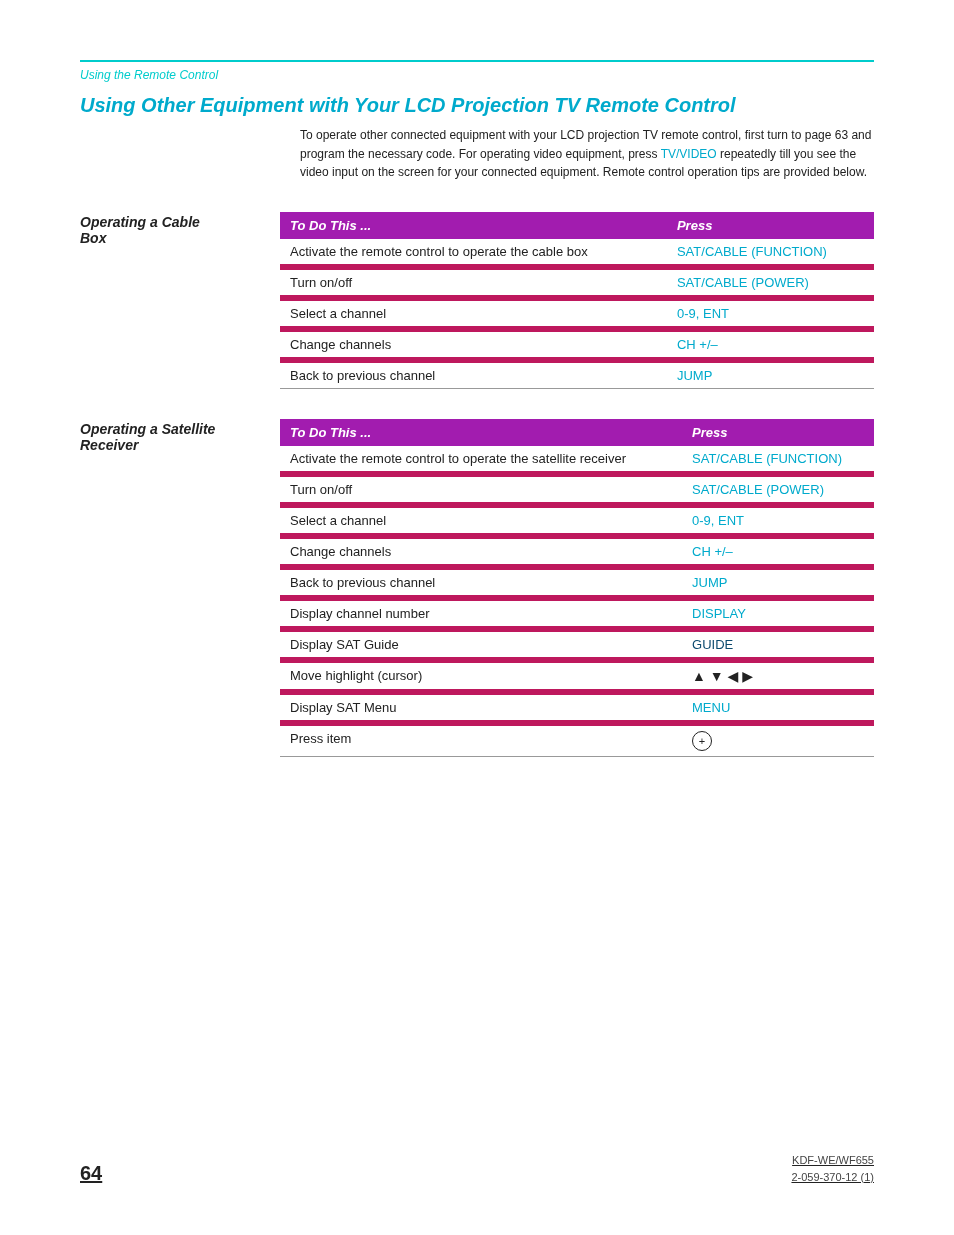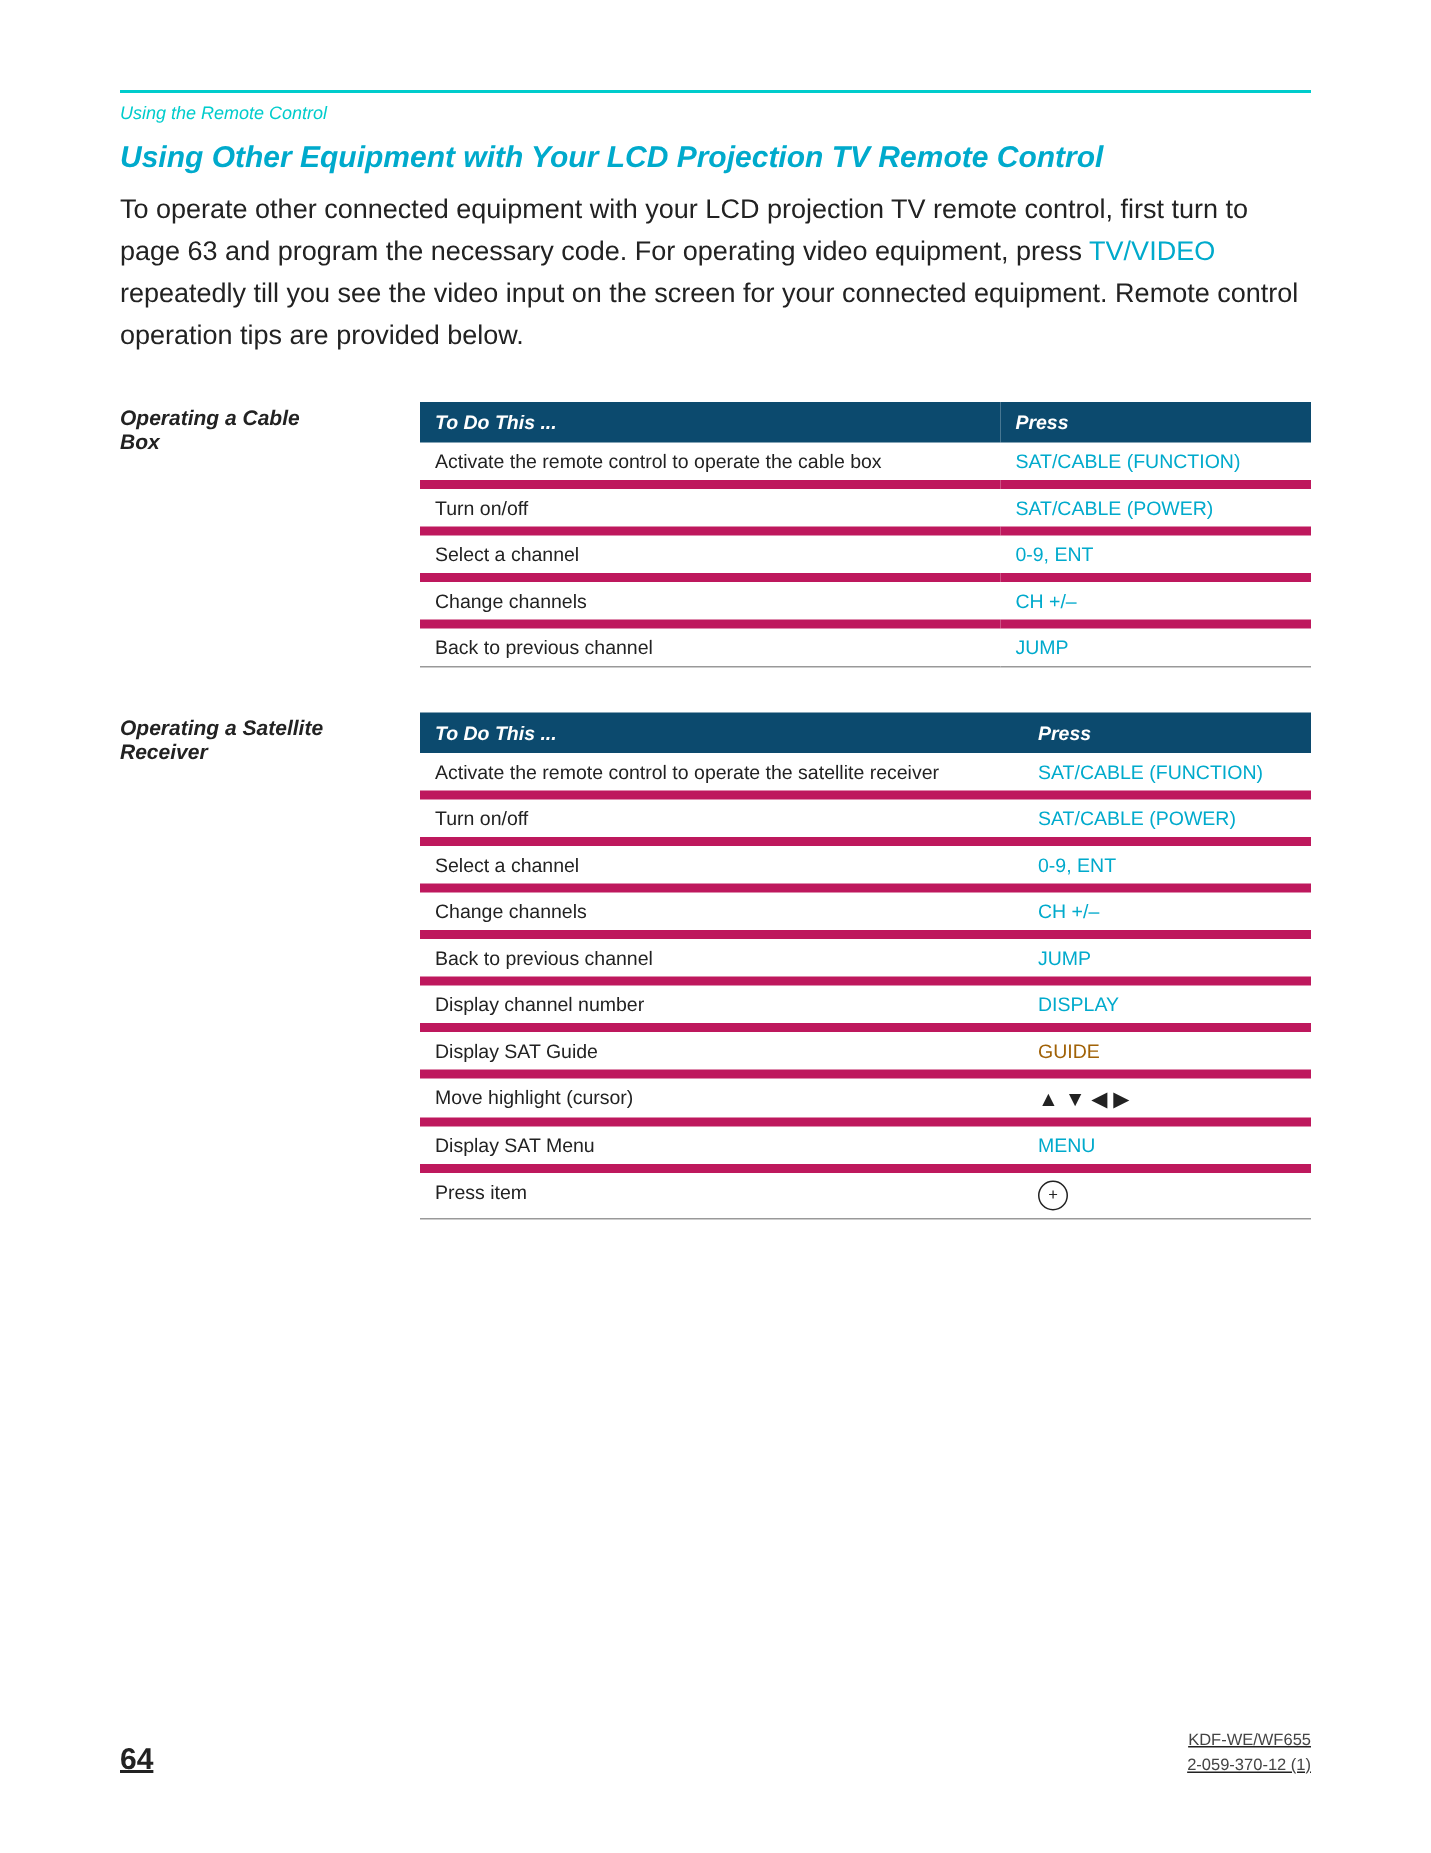--- a/index.html
+++ b/index.html
@@ -28,21 +28,22 @@
     }
     .main-title {
       color: #00aacc;
       font-size: 20px;
       font-weight: bold;
       font-style: italic;
       margin-bottom: 8px;
       line-height: 1.3;
     }
     .intro-text {
-      font-size: 18px;
+      margin-left: 220px;
+      font-size: 12px;
       line-height: 1.55;
       margin-bottom: 30px;
     }
     .intro-text .cyan { color: #00aacc; }
     .section-block {
       display: flex;
       margin-bottom: 30px;
     }
     .section-heading {
       width: 200px;
@@ -56,21 +57,21 @@
     }
     .table-area {
       flex: 1;
     }
     table {
       width: 100%;
       border-collapse: collapse;
       font-size: 13px;
     }
     thead tr {
-      background: #0c4a6e;
+      background: #a21caf;
       color: #fff;
     }
     thead th {
       padding: 6px 10px;
       text-align: left;
       font-weight: bold;
       font-style: italic;
     }
     tbody tr {
       border-bottom: 6px solid #be185d;
@@ -199,21 +200,21 @@
             <tr>
               <td>Back to previous channel</td>
               <td style="color: rgb(0, 170, 204);">JUMP</td>
             </tr>
             <tr>
               <td>Display channel number</td>
               <td style="color: rgb(0, 170, 204);">DISPLAY</td>
             </tr>
             <tr>
               <td>Display SAT Guide</td>
-              <td style="color: #a16207;">GUIDE</td>
+              <td style="color: #0c4a6e;">GUIDE</td>
             </tr>
             <tr>
               <td>Move highlight (cursor)</td>
               <td><span style="color:#222;font-size:14px;">▲ ▼ ◀ ▶</span></td>
             </tr>
             <tr>
               <td>Display SAT Menu</td>
               <td style="color: rgb(0, 170, 204);">MENU</td>
             </tr>
             <tr>

